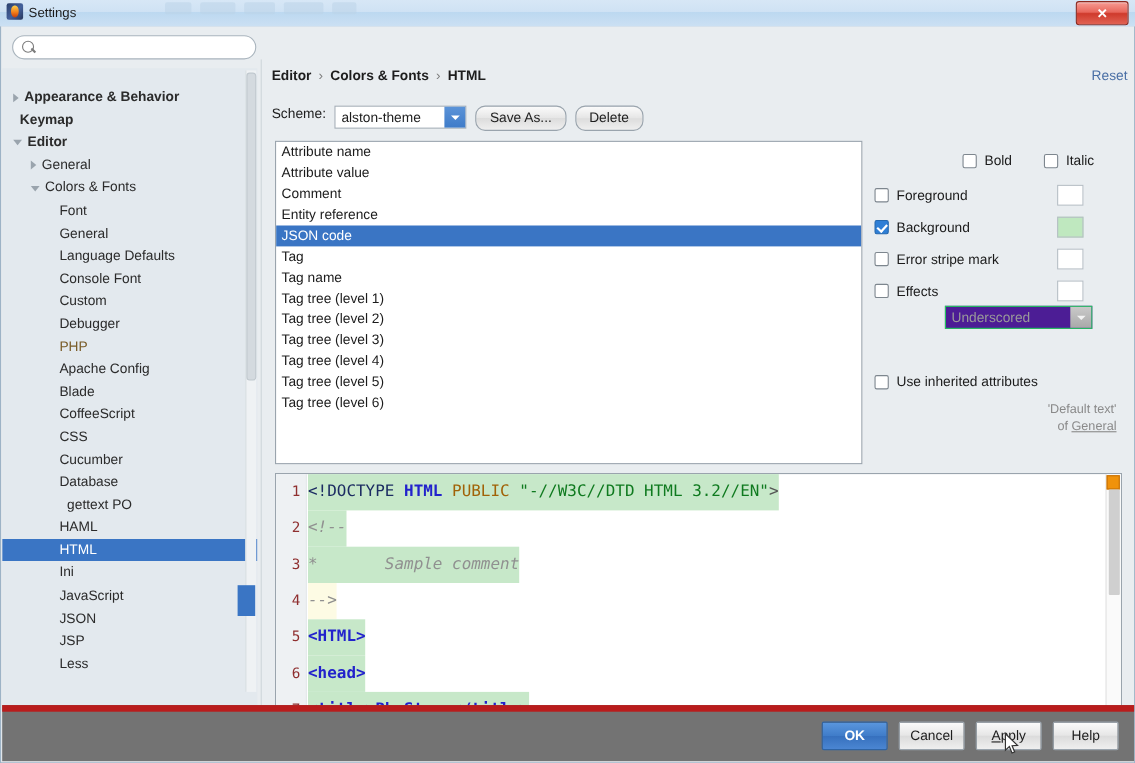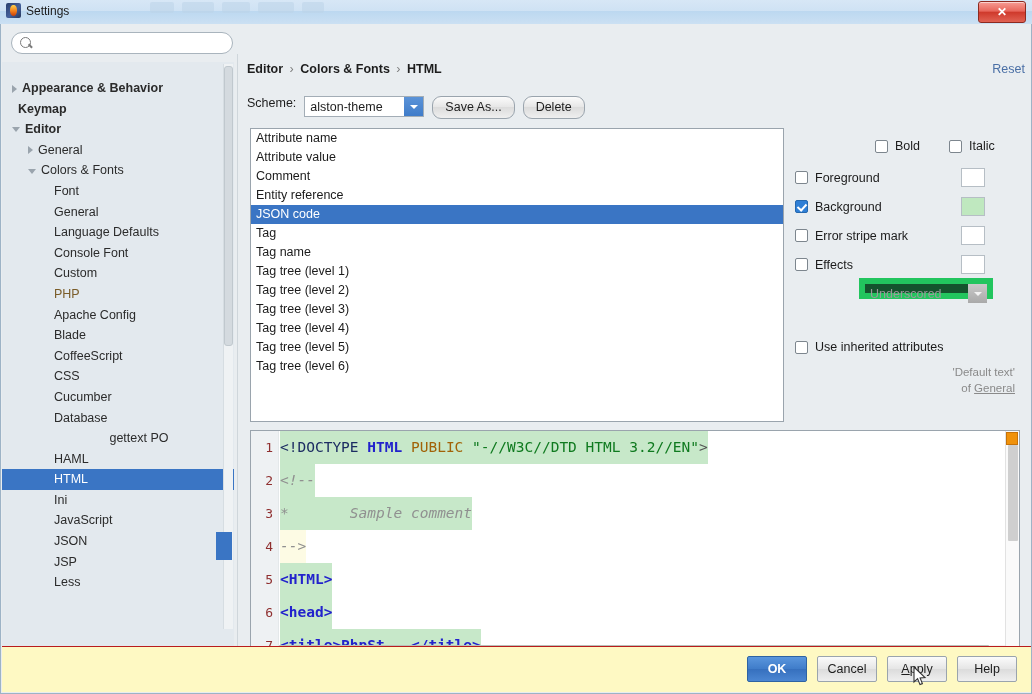--- a/index.html
+++ b/index.html
@@ -136,21 +136,21 @@
   .cb.on::after{
     content:"";position:absolute;left:3px;top:1px;width:4px;height:7px;
     border:solid #fff;border-width:0 2px 2px 0;transform:rotate(42deg);
   }
   .opt-row{display:flex;align-items:center;gap:7px;font-size:12.5px;color:#1b1b1b;cursor:pointer;}
   .style-row{position:absolute;left:82px;top:11px;display:flex;gap:29px;}
   .checkrow{position:absolute;display:flex;align-items:center;justify-content:space-between;width:190px;}
   .swatch{width:24px;height:19px;box-sizing:border-box;border:1px solid #b6bec5;background:#fff;}
   .under-combo{
     position:absolute;left:66px;top:150px;width:134px;height:21px;box-sizing:border-box;
-    border:6px solid #22c55e;background:#14532d;cursor:default;
+    border:1px solid #22c55e;background:#4c1d95;cursor:default;
   }
   .under-combo .val{position:absolute;left:5px;top:3px;font-size:12.5px;color:#9a9a9a;}
   .under-combo .btn{position:absolute;right:0;top:0;width:19px;height:19px;background:linear-gradient(to bottom,#c9c9c9,#a9a9a9);}
   .under-combo .btn::after{content:"";position:absolute;left:6px;top:8px;width:0;height:0;border-top:4px solid #f2f2f2;border-left:4px solid transparent;border-right:4px solid transparent;}
   .inherit{position:absolute;left:2px;top:212px;}
   .inherit-note{position:absolute;right:8px;top:236px;text-align:right;font-size:11.5px;color:#8a8a8a;line-height:16px;}
   .inherit-note u{text-decoration:underline;}
 
   
   .preview{
@@ -179,21 +179,21 @@
   .k-htmltag{color:#2222cc;font-weight:bold;}
   .code-vscroll{position:absolute;right:0;top:0;width:13px;height:100%;background:#fafafa;border-left:1px solid #e2e2e2;}
   .code-vthumb{position:absolute;right:1px;top:14px;width:10px;height:96px;background:#cfcfcf;border-radius:1px;}
   .err-stripe{position:absolute;right:1px;top:1px;width:10px;height:11px;background:#f0920b;border:1px solid #c77208;}
   .code-hscroll{position:absolute;left:28px;bottom:0;right:14px;height:10px;background:#f2f2f2;}
   .code-hthumb{position:absolute;left:28px;bottom:0;width:710px;height:10px;background:#b9bfb9;border-radius:1px;}
 
   
   .bottombar{
     position:absolute;left:1px;bottom:1px;width:1029px;height:45px;
-    background:#fef9c3;border-top:1px solid #b91c1c;
+    background:#737373;border-top:6px solid #b91c1c;
   }
   .btnrow{position:absolute;right:14px;top:9px;display:flex;gap:10px;}
   .dbtn{
     width:60px;height:26px;box-sizing:border-box;border:1px solid #9aa4ad;border-radius:2px;
     background:linear-gradient(to bottom,#fbfbfb,#e6e6e6 48%,#dbdbdb 50%,#efefef);
     font-size:12.5px;color:#1d1d1d;cursor:pointer;line-height:24px;text-align:center;
   }
   .dbtn.primary{
     background:linear-gradient(to bottom,#5a96dd,#3f7cc9 50%,#3670be 51%,#4b86d2);
     border:1px solid #2e63a3;color:#fff;font-weight:bold;
@@ -233,28 +233,29 @@
           <div class="tree-item root" style="padding-left: 10px; margin-top: 16px;"><span class="arrow right"></span><span class="lbl">Appearance &amp; Behavior</span></div>
           <div class="tree-item root" style="padding-left: 6px;"><span class="arrow none"></span><span class="lbl">Keymap</span></div>
           <div class="tree-item root" style="padding-left: 10px;"><span class="arrow down"></span><span class="lbl">Editor</span></div>
           <div class="tree-item" style="padding-left: 26px;"><span class="arrow right"></span><span class="lbl">General</span></div>
           <div class="tree-item" style="padding-left: 26px;"><span class="arrow down"></span><span class="lbl">Colors &amp; Fonts</span></div>
           <div class="tree-item" style="padding-left: 42px;"><span class="arrow none"></span><span class="lbl">Font</span></div>
           <div class="tree-item" style="padding-left: 42px;"><span class="arrow none"></span><span class="lbl">General</span></div>
           <div class="tree-item" style="padding-left: 42px;"><span class="arrow none"></span><span class="lbl">Language Defaults</span></div>
           <div class="tree-item" style="padding-left: 42px;"><span class="arrow none"></span><span class="lbl">Console Font</span></div>
           <div class="tree-item" style="padding-left: 42px;"><span class="arrow none"></span><span class="lbl">Custom</span></div>
+          <div class="tree-item" style="padding-left: 42px;"><span class="arrow none"></span><span class="lbl">Debugger</span></div>
           <div class="tree-item php" style="padding-left: 42px;"><span class="arrow none"></span><span class="lbl">PHP</span></div>
           <div class="tree-item" style="padding-left: 42px;"><span class="arrow none"></span><span class="lbl">Apache Config</span></div>
           <div class="tree-item" style="padding-left: 42px;"><span class="arrow none"></span><span class="lbl">Blade</span></div>
           <div class="tree-item" style="padding-left: 42px;"><span class="arrow none"></span><span class="lbl">CoffeeScript</span></div>
           <div class="tree-item" style="padding-left: 42px;"><span class="arrow none"></span><span class="lbl">CSS</span></div>
           <div class="tree-item" style="padding-left: 42px;"><span class="arrow none"></span><span class="lbl">Cucumber</span></div>
           <div class="tree-item" style="padding-left: 42px;"><span class="arrow none"></span><span class="lbl">Database</span></div>
-          <div class="tree-item" style="padding-left: 32px; text-align: center;"><span class="arrow none"></span><span class="lbl">gettext PO</span></div>
+          <div class="tree-item" style="padding-left: 49px;"><span class="arrow none"></span><span class="lbl">gettext PO</span></div>
           <div class="tree-item" style="padding-left: 42px;"><span class="arrow none"></span><span class="lbl">HAML</span></div>
           <div class="tree-item sel" style="padding-left: 42px;"><span class="arrow none"></span><span class="lbl">HTML</span></div>
           <div class="tree-item" style="padding-left: 42px;"><span class="arrow none"></span><span class="lbl">Ini</span></div>
           <div class="tree-item" style="padding-left: 42px;"><span class="arrow none"></span><span class="lbl">JavaScript</span></div>
           <div class="tree-item" style="padding-left: 42px;"><span class="arrow none"></span><span class="lbl">JSON</span></div>
           <div class="tree-item" style="padding-left: 42px;"><span class="arrow none"></span><span class="lbl">JSP</span></div>
           <div class="tree-item" style="padding-left: 42px;"><span class="arrow none"></span><span class="lbl">Less</span></div>
         </div>
     </div>
     <div class="side-scroll"></div>

